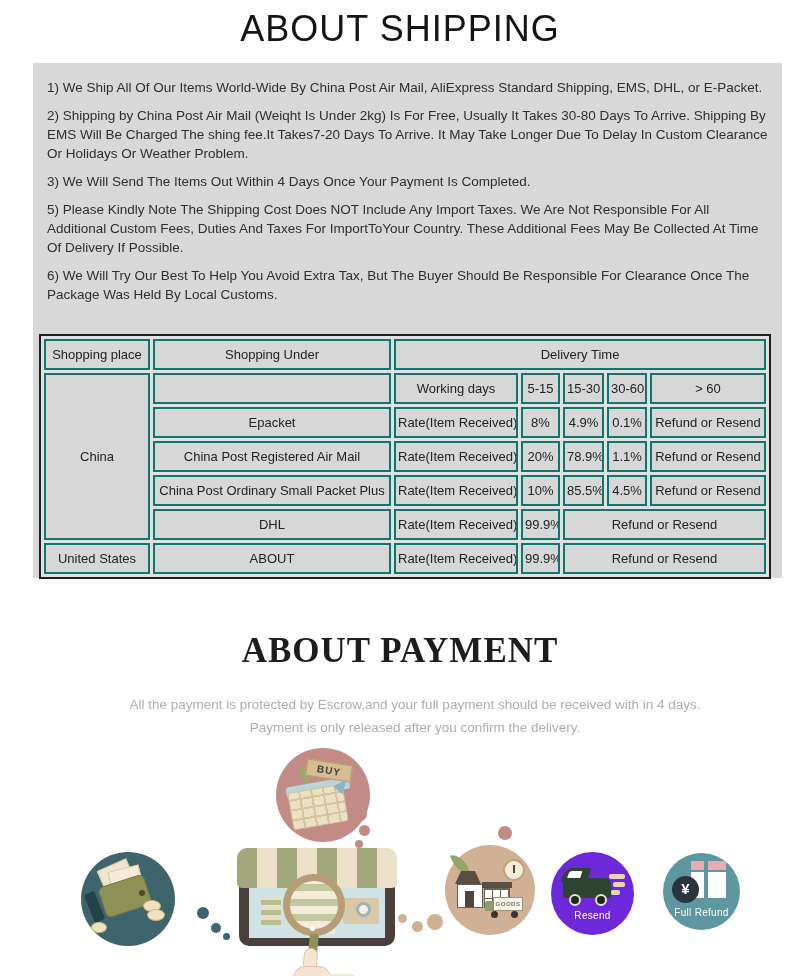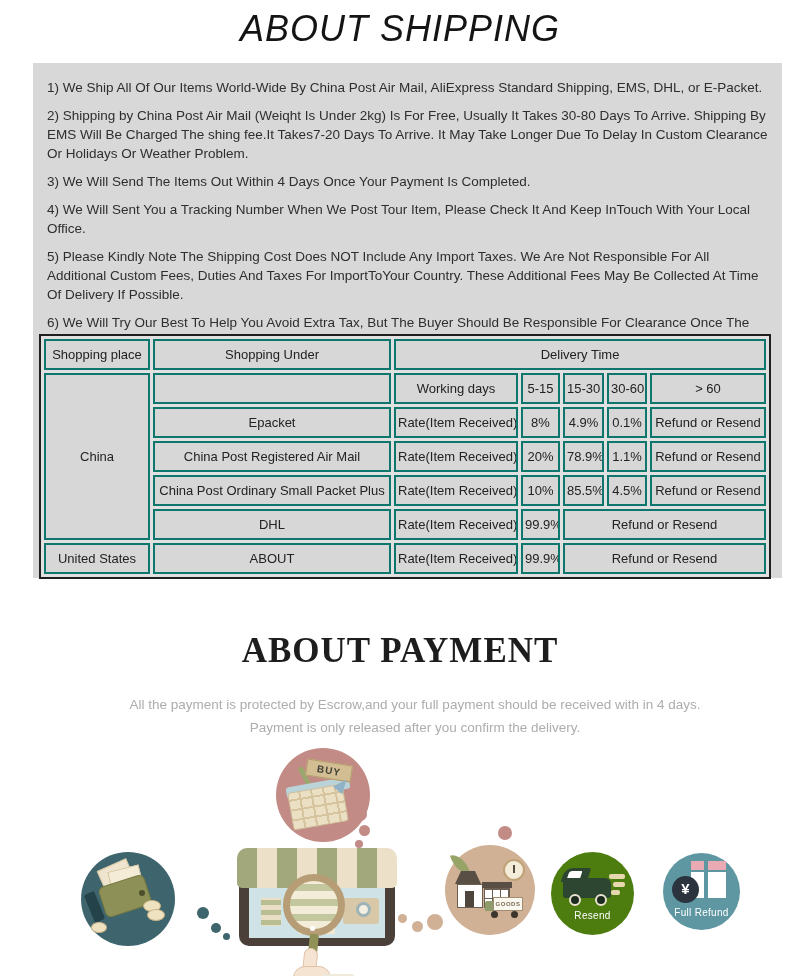--- a/index.html
+++ b/index.html
@@ -5,21 +5,20 @@
   html,body{margin:0;padding:0;}
   body{
     width:800px;height:976px;background:#ffffff;position:relative;overflow:hidden;
     font-family:"Liberation Sans",sans-serif;color:#2e2e2e;
   }
   
   .ship-title{
     position:absolute;top:8px;left:0;width:800px;margin:0;text-align:center;
     font-size:36px;font-weight:400;letter-spacing:1px;color:#141414;
     font-family:"Liberation Sans",sans-serif;
-    font-style:italic;
   }
   .notes-box{
     position:absolute;left:33px;top:63px;width:749px;height:515px;
     background:#d8d8d8;box-sizing:border-box;padding:15px 12px 0 6px;
   }
   .notes-box p{
     margin:0 0 9px 8px;font-size:13.5px;line-height:19px;color:#2e2e2e;
   }
   
   .ship-table{
@@ -45,21 +44,21 @@
   .pay-sub1{top:682px;}
   .pay-sub2{top:705px;}
   
   .illus{position:absolute;left:0;top:730px;width:800px;height:246px;overflow:hidden;}
   .illus *{position:absolute;box-sizing:border-box;}
   .bubble{border-radius:50%;}
   .dot{border-radius:50%;}
   .rose{background:#c28b86;}
   .tealdark{background:#3e656d;}
   .tan{background:#d0b195;}
-  .khaki{background:#4d7c0f;}
+  .khaki{background:#6d28d9;}
   .teal{background:#5e97a1;}
 
   
   .buy-bubble{left:276px;top:18px;width:94px;height:94px;}
   .basket-body{
     left:14px;top:40px;width:56px;height:38px;background:#ece0c4;border-radius:3px;
     transform:rotate(-10deg);border:1px solid #cdbb95;
     background-image:
       repeating-linear-gradient(0deg,transparent 0 8px,#d5c49e 8px 10px),
       repeating-linear-gradient(90deg,transparent 0 10px,#d5c49e 10px 12px);
@@ -170,21 +169,20 @@
 </style>
 </head>
 <body>
 
 <h1 class="ship-title">ABOUT SHIPPING</h1>
 
 <div class="notes-box">
   <p>1) We Ship All Of Our Items World-Wide By China Post Air Mail, AliExpress Standard Shipping, EMS, DHL, or E-Packet.</p>
   <p>2) Shipping by China Post Air Mail (Weiqht Is Under 2kg) Is For Free, Usually It Takes 30-80 Days To Arrive. Shipping By EMS Will Be Charged The shing fee.It Takes7-20 Days To Arrive. It May Take Longer Due To Delay In Custom Clearance Or Holidays Or Weather Problem.</p>
   <p>3) We Will Send The Items Out Within 4 Days Once Your Payment Is Completed.</p>
-  <p>4) We Will Sent You a Tracking Number When We Post Tour Item, Please Check It And Keep InTouch With Your Local Office.</p>
   <p>5) Please Kindly Note The Shipping Cost Does NOT Include Any Import Taxes. We Are Not Responsible For All Additional Custom Fees, Duties And Taxes For ImportToYour Country. These Additional Fees May Be Collected At Time Of Delivery If Possible.</p>
   <p>6) We Will Try Our Best To Help You Avoid Extra Tax, But The Buyer Should Be Responsible For Clearance Once The Package Was Held By Local Customs.</p>
 
   <table class="ship-table">
     <colgroup>
       <col style="width:106px">
         <col style="width:238px">
         <col style="width:124px">
       <col style="width:39px">
         <col style="width:41px">

